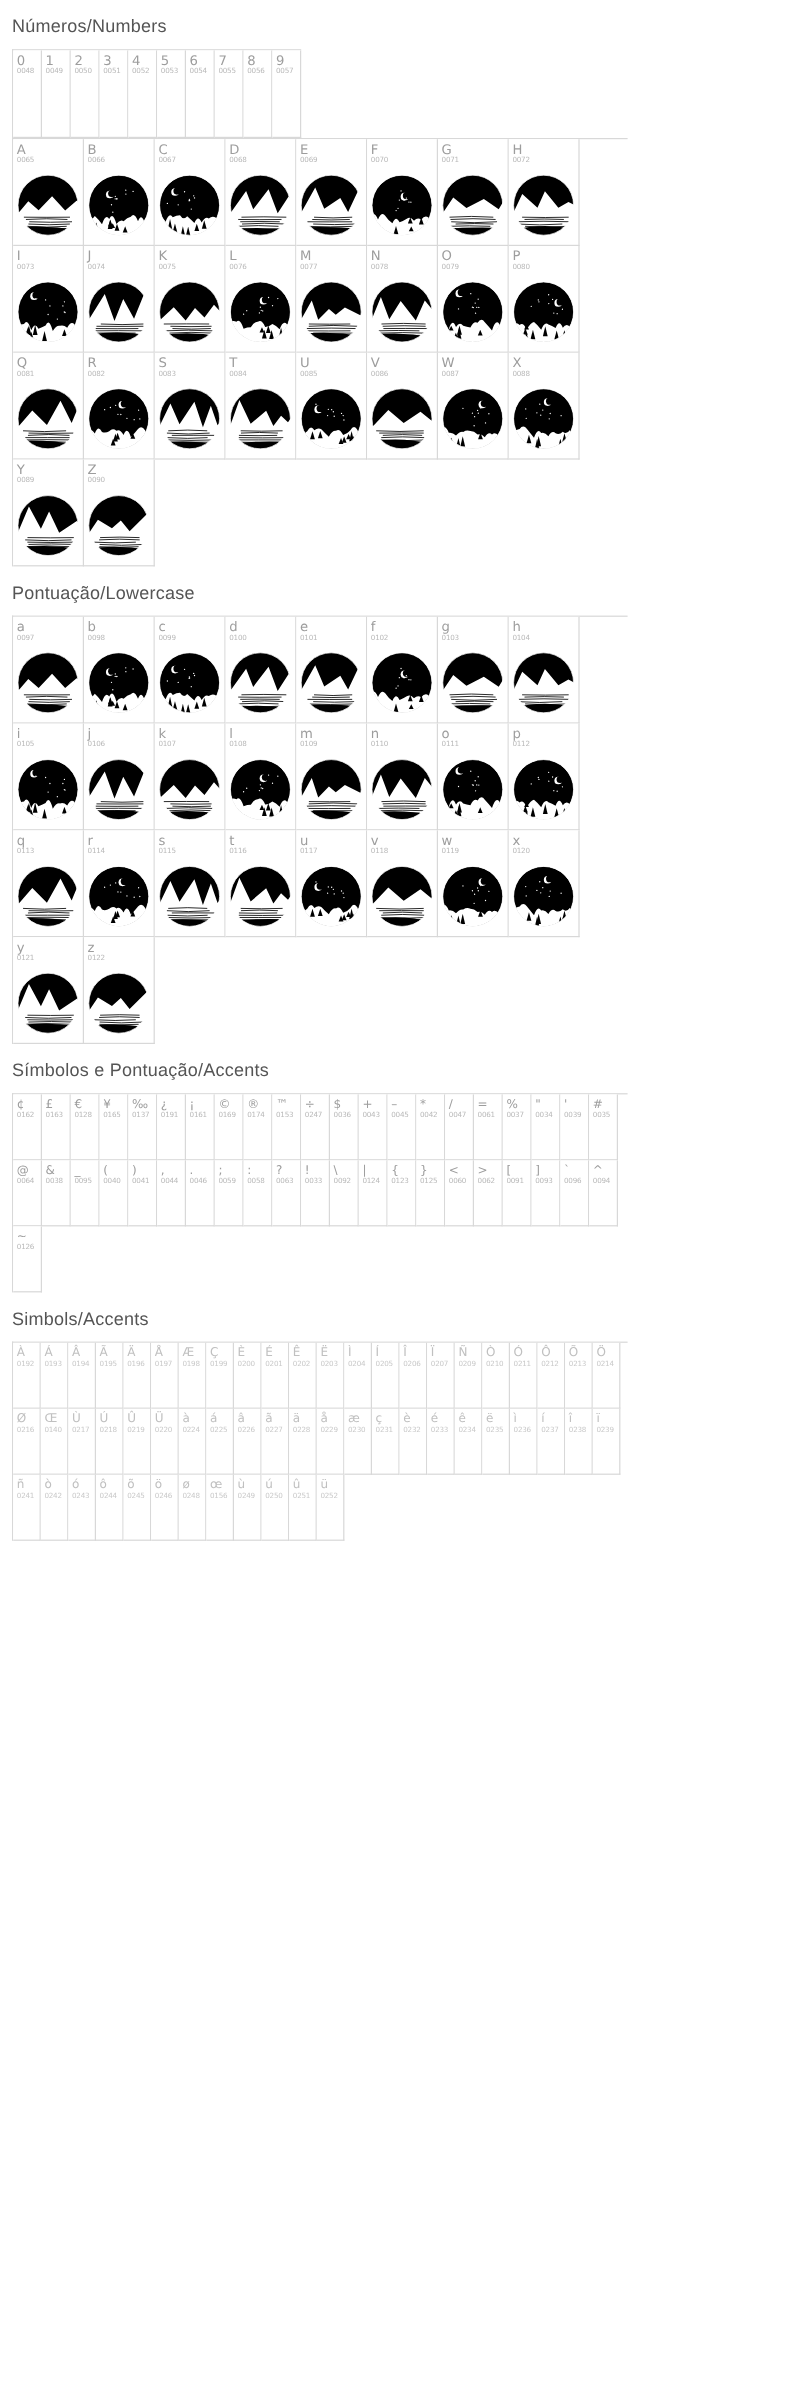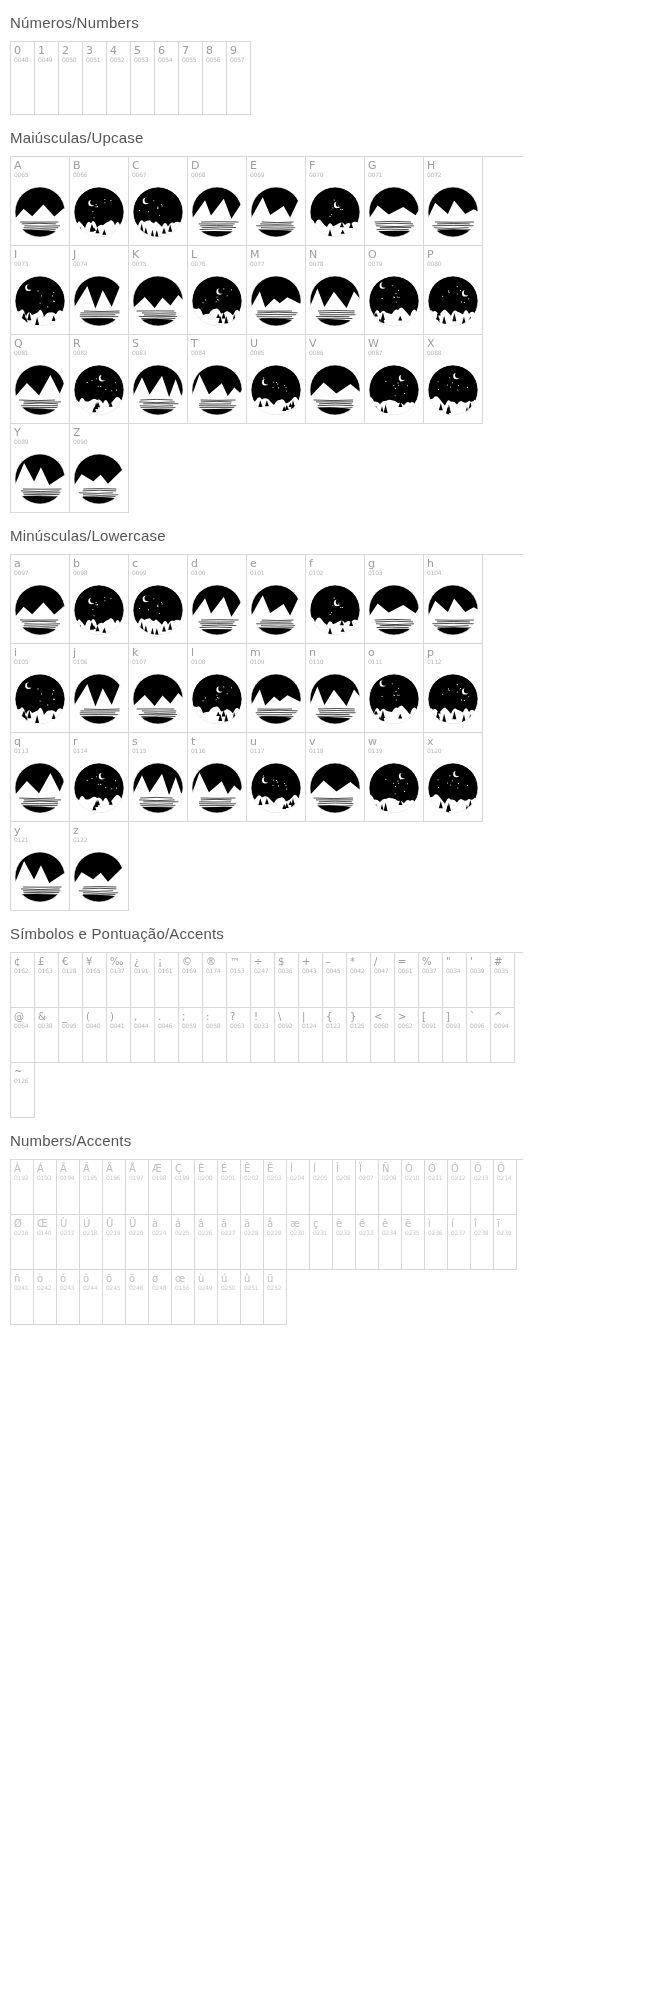--- a/index.html
+++ b/index.html
@@ -132,21 +132,20 @@
       <div class="cell">
         <div class="lbl">8</div>
         <div class="code">0056</div>
       </div>
       <div class="cell">
         <div class="lbl">9</div>
         <div class="code">0057</div>
       </div>
     </div>
 
-  <h2 class="section-title">Maiúsculas/Upcase</h2>
   <div class="grid grid-alpha" id="grid-uppercase">
       <div class="cell">
         <div class="lbl">A</div>
         <div class="code">0065</div>
         <div class="glyphwrap">
           <div class="scene">
             <svg width="52" height="52" viewBox="0 0 52 52">
     <defs>
                 <clipPath id="cp1">
                   <circle cx="26" cy="26" r="25"></circle>
@@ -974,21 +973,21 @@
                 <path d="M7.9,49.3 q17.0,0.5 34.0,0" stroke="#000" stroke-width="0.7" fill="none"></path>
                 <path d="M0,45.2 Q26,41.6 52,46.5 L52,52 L0,52 Z" fill="#000"></path>
               </g>
     <circle cx="26" cy="26" r="25" fill="none" stroke="#fff" stroke-width="0.6"></circle>
   </svg>
           </div>
         </div>
       </div>
     </div>
 
-  <h2 class="section-title">Minúsculas/Lowercase</h2>
+  <h2 class="section-title">Pontuação/Lowercase</h2>
   <div class="grid grid-alpha" id="grid-lowercase">
       <div class="cell">
         <div class="lbl">a</div>
         <div class="code">0097</div>
         <div class="glyphwrap">
           <div class="scene">
             <svg width="52" height="52" viewBox="0 0 52 52">
     <defs>
                 <clipPath id="cp1">
                   <circle cx="26" cy="26" r="25"></circle>
@@ -1992,21 +1991,21 @@
       <div class="cell">
         <div class="lbl">^</div>
         <div class="code">0094</div>
       </div>
       <div class="cell">
         <div class="lbl">~</div>
         <div class="code">0126</div>
       </div>
     </div>
 
-  <h2 class="section-title">Numbers/Accents</h2>
+  <h2 class="section-title">Simbols/Accents</h2>
   <div class="grid grid-acc" id="grid-accents">
       <div class="cell">
         <div class="lbl">À</div>
         <div class="code">0192</div>
       </div>
       <div class="cell">
         <div class="lbl">Á</div>
         <div class="code">0193</div>
       </div>
       <div class="cell">

